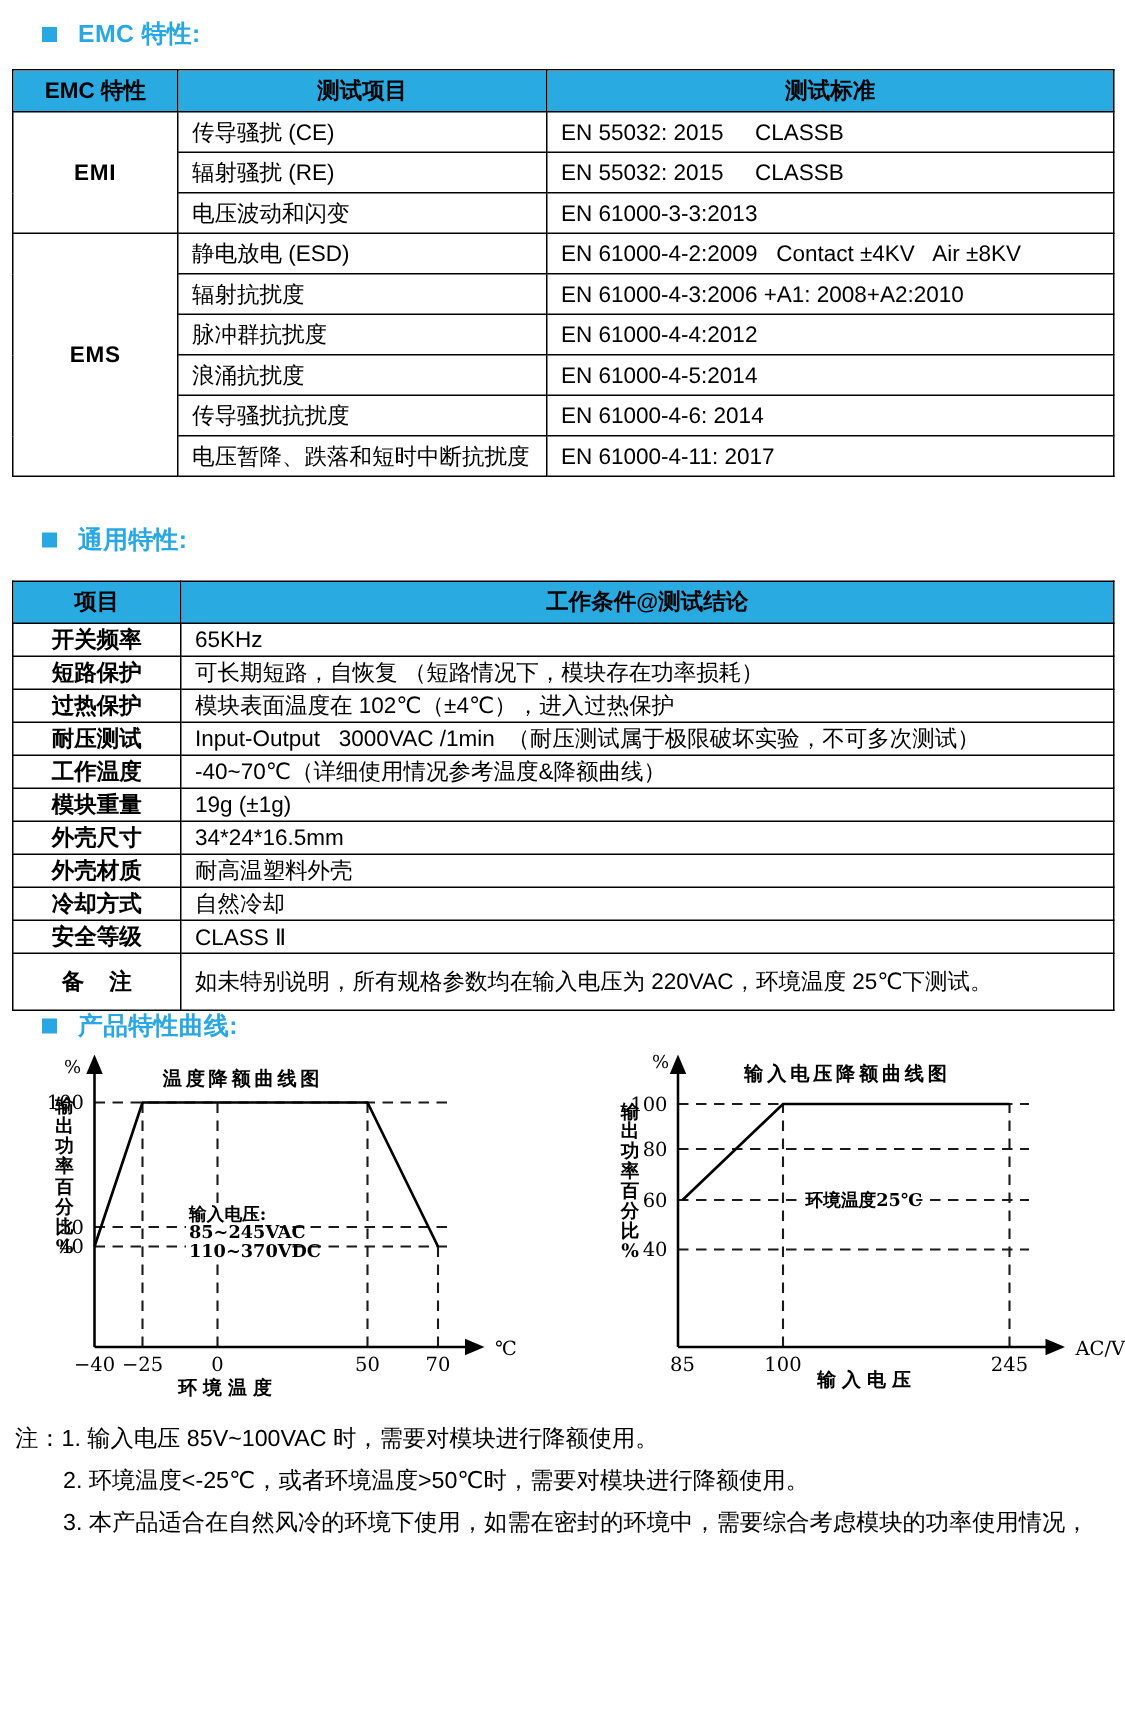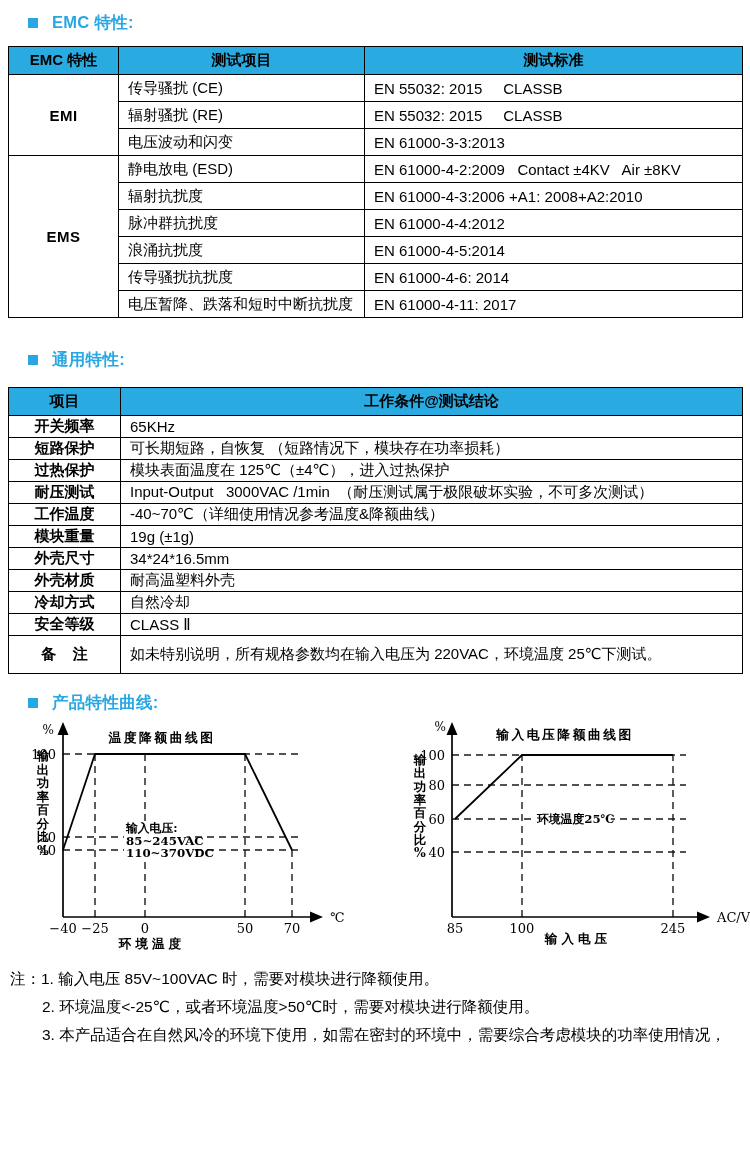--- a/index.html
+++ b/index.html
@@ -19,21 +19,21 @@
   td{height:27px;}
   td.group{text-align:center;font-weight:600;letter-spacing:.5px;}
   td.label{text-align:center;font-weight:600;white-space:pre;}
   td.item,td.value{padding-left:9px;white-space:pre;text-align:left;}
   .emc-table{margin-top:13px;}
   .general-table{margin-top:17px;}
   .general-table td{height:18px;}
   .general-table tbody tr:last-child td{height:38px;}
   .hdr-emc{margin-top:0;}
   .hdr-general{margin-top:32px;}
-  .hdr-curves{margin-top:19px;}
+  .hdr-curves{}
   .charts{position:relative;height:248px;margin-top:1px;}
   .charts svg{position:absolute;top:0;}
   #chart0{left:10px;} #chart1{left:390px;}
   .charts svg text{font-family:"DejaVu Serif","Liberation Serif",serif;fill:#000;}
   .notes{margin-top:3px;padding-left:10px;font-size:15.5px;}
   .note-line{line-height:28px;white-space:pre;}
   .note-line.indent{padding-left:32px;}
 </style>
 </head>
 <body>
@@ -120,21 +120,21 @@
         <tr>
           <td class="label">开关频率</td>
           <td class="value">65KHz</td>
         </tr>
         <tr>
           <td class="label">短路保护</td>
           <td class="value">可长期短路，自恢复 （短路情况下，模块存在功率损耗）</td>
         </tr>
         <tr>
           <td class="label">过热保护</td>
-          <td class="value">模块表面温度在 125℃（±4℃），进入过热保护</td>
+          <td class="value">模块表面温度在 102℃（±4℃），进入过热保护</td>
         </tr>
         <tr>
           <td class="label">耐压测试</td>
           <td class="value">Input-Output   3000VAC /1min  （耐压测试属于极限破坏实验，不可多次测试）</td>
         </tr>
         <tr>
           <td class="label">工作温度</td>
           <td class="value">-40~70℃（详细使用情况参考温度&amp;降额曲线）</td>
         </tr>
         <tr>

